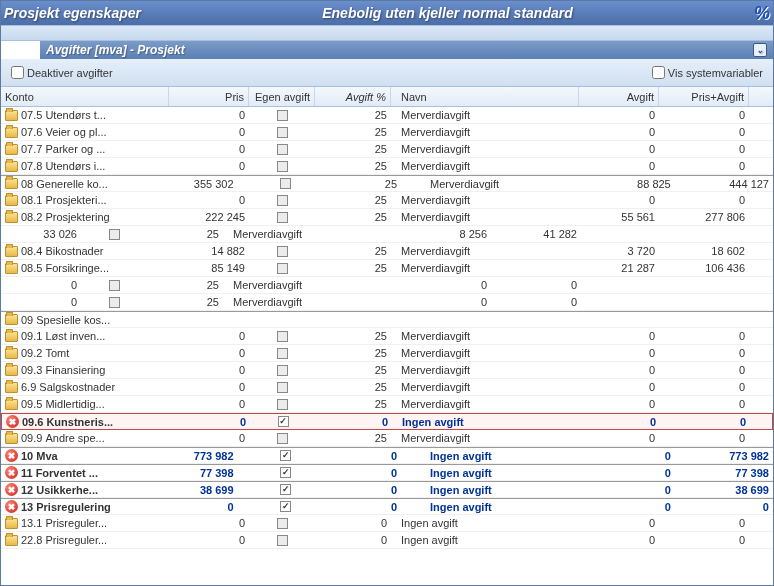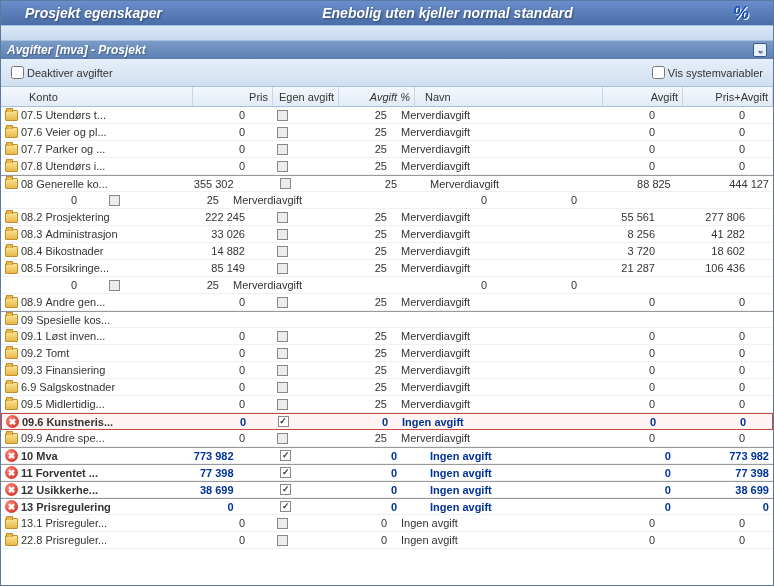--- a/index.html
+++ b/index.html
@@ -1,27 +1,27 @@
 <!DOCTYPE html>
 <html><head>
 <meta charset="utf-8">
 <style>
 * { box-sizing: border-box; margin: 0; padding: 0; }
 body { font-family: Tahoma, Arial, sans-serif; font-size: 11px; color: #333; background: #fff; width: 774px; height: 586px; overflow: hidden; border: 1px solid #5b7aa0; }
-.header { height: 24px; background: linear-gradient(#6a8ecc, #4b6ea8); color: #fff; display: flex; align-items: center; padding: 0 24px; font-size: 14px; }
+.header { height: 24px; background: linear-gradient(#6a8ecc, #4b6ea8); color: #fff; display: flex; align-items: center; padding: 0 3px; font-size: 14px; }
 .header .title-left { flex: 0 0 auto; text-shadow: 1px 1px 2px rgba(0,0,0,0.4); font-style: italic; font-weight: bold; }
 .header .title-right { flex: 1; text-align: center; text-shadow: 1px 1px 2px rgba(0,0,0,0.4); font-style: italic; font-weight: bold; }
 .header .pct-icon { font-size: 18px; font-weight: bold; color: #1a4db7; text-shadow: 1px 1px 0 #fff; font-style: italic; }
 .divider-blue { height: 16px; background: linear-gradient(#dbe8f6, #c7d9ee); border-top: 1px solid #a7c0e0; border-bottom: 1px solid #a7c0e0; }
-.subheader { height: 18px; background: linear-gradient(#7b9bc8, #5c80b3); color: #fff; display: flex; align-items: center; padding: 0 6px; font-style: italic; font-weight: bold; font-size: 12px; text-shadow: 1px 1px 1px rgba(0,0,0,0.3); }
+.subheader { height: 18px; background: linear-gradient(#7b9bc8, #5c80b3); color: #fff; display: flex; align-items: center; padding: 0 6px; font-style: italic; font-weight: bold; font-size: 12px; text-shadow: 1px 1px 1px rgba(0,0,0,0.3); margin-left: 39px; }
 .subheader .collapse-btn { width: 14px; height: 14px; border: 1px solid #3a5a85; background: #e8f0fa; border-radius: 2px; display: flex; align-items: center; justify-content: center; font-size: 9px; color: #3a5a85; }
 .controls { height: 28px; background: linear-gradient(#e6effa, #d0dff0); display: flex; align-items: center; padding: 0 10px; border-bottom: 1px solid #a7c0e0; }
 .controls label { display: flex; align-items: center; gap: 3px; }
 .controls .spacer { flex: 1; }
-.columns { height: 20px; background: linear-gradient(#f4f8fd, #e2ebf6); border-bottom: 1px solid #a7c0e0; display: flex; align-items: center; font-weight: normal; justify-content: flex-end; }
+.columns { height: 20px; background: linear-gradient(#f4f8fd, #e2ebf6); border-bottom: 1px solid #a7c0e0; display: flex; align-items: center; font-weight: normal; }
 .columns > div { padding: 0 4px; border-right: 1px solid #c7d6e8; height: 100%; display: flex; align-items: center; }
 .col-konto { width: 168px; }
 .col-pris { width: 80px; justify-content: flex-end; }
 .col-egen { width: 66px; justify-content: flex-end; }
 .col-avgpct { width: 76px; justify-content: flex-end; font-style: italic; }
 .col-navn { width: 188px; padding-left: 10px !important; }
 .col-avgift { width: 80px; justify-content: flex-end; }
 .col-prisavg { width: 90px; justify-content: flex-end; }
 .rows { overflow-y: auto; height: calc(586px - 24px - 16px - 18px - 28px - 20px - 2px); border-radius: 8px; }
 .row { display: flex; height: 17px; align-items: center; border-bottom: 1px solid #f0f0f0; }
@@ -150,20 +150,25 @@
       <div class="c-pris">355 302</div>
       <div class="c-egen">
         <span class="egen-box disabled"></span>
       </div>
       <div class="c-avgpct">25</div>
       <div class="c-navn">Merverdiavgift</div>
       <div class="c-avgift">88 825</div>
       <div class="c-prisavg">444 127</div>
     </div>
     <div class="row">
+      <div class="c-konto">
+        <span class="folder-icon"></span>
+        <span>08.1</span>
+        <span> Prosjekteri...</span>
+      </div>
       <div class="c-pris">0</div>
       <div class="c-egen">
         <span class="egen-box disabled"></span>
       </div>
       <div class="c-avgpct">25</div>
       <div class="c-navn">Merverdiavgift</div>
       <div class="c-avgift">0</div>
       <div class="c-prisavg">0</div>
     </div>
     <div class="row">
@@ -175,25 +180,20 @@
       <div class="c-pris">222 245</div>
       <div class="c-egen">
         <span class="egen-box disabled"></span>
       </div>
       <div class="c-avgpct">25</div>
       <div class="c-navn">Merverdiavgift</div>
       <div class="c-avgift">55 561</div>
       <div class="c-prisavg">277 806</div>
     </div>
     <div class="row">
-      <div class="c-konto">
-        <span class="folder-icon"></span>
-        <span>08.3</span>
-        <span> Administrasjon</span>
-      </div>
       <div class="c-pris">33 026</div>
       <div class="c-egen">
         <span class="egen-box disabled"></span>
       </div>
       <div class="c-avgpct">25</div>
       <div class="c-navn">Merverdiavgift</div>
       <div class="c-avgift">8 256</div>
       <div class="c-prisavg">41 282</div>
     </div>
     <div class="row">
@@ -230,25 +230,20 @@
       <div class="c-pris">0</div>
       <div class="c-egen">
         <span class="egen-box disabled"></span>
       </div>
       <div class="c-avgpct">25</div>
       <div class="c-navn">Merverdiavgift</div>
       <div class="c-avgift">0</div>
       <div class="c-prisavg">0</div>
     </div>
     <div class="row">
-      <div class="c-konto">
-        <span class="folder-icon"></span>
-        <span>08.9</span>
-        <span> Andre gen...</span>
-      </div>
       <div class="c-pris">0</div>
       <div class="c-egen">
         <span class="egen-box disabled"></span>
       </div>
       <div class="c-avgpct">25</div>
       <div class="c-navn">Merverdiavgift</div>
       <div class="c-avgift">0</div>
       <div class="c-prisavg">0</div>
     </div>
     <div class="row top-line">

